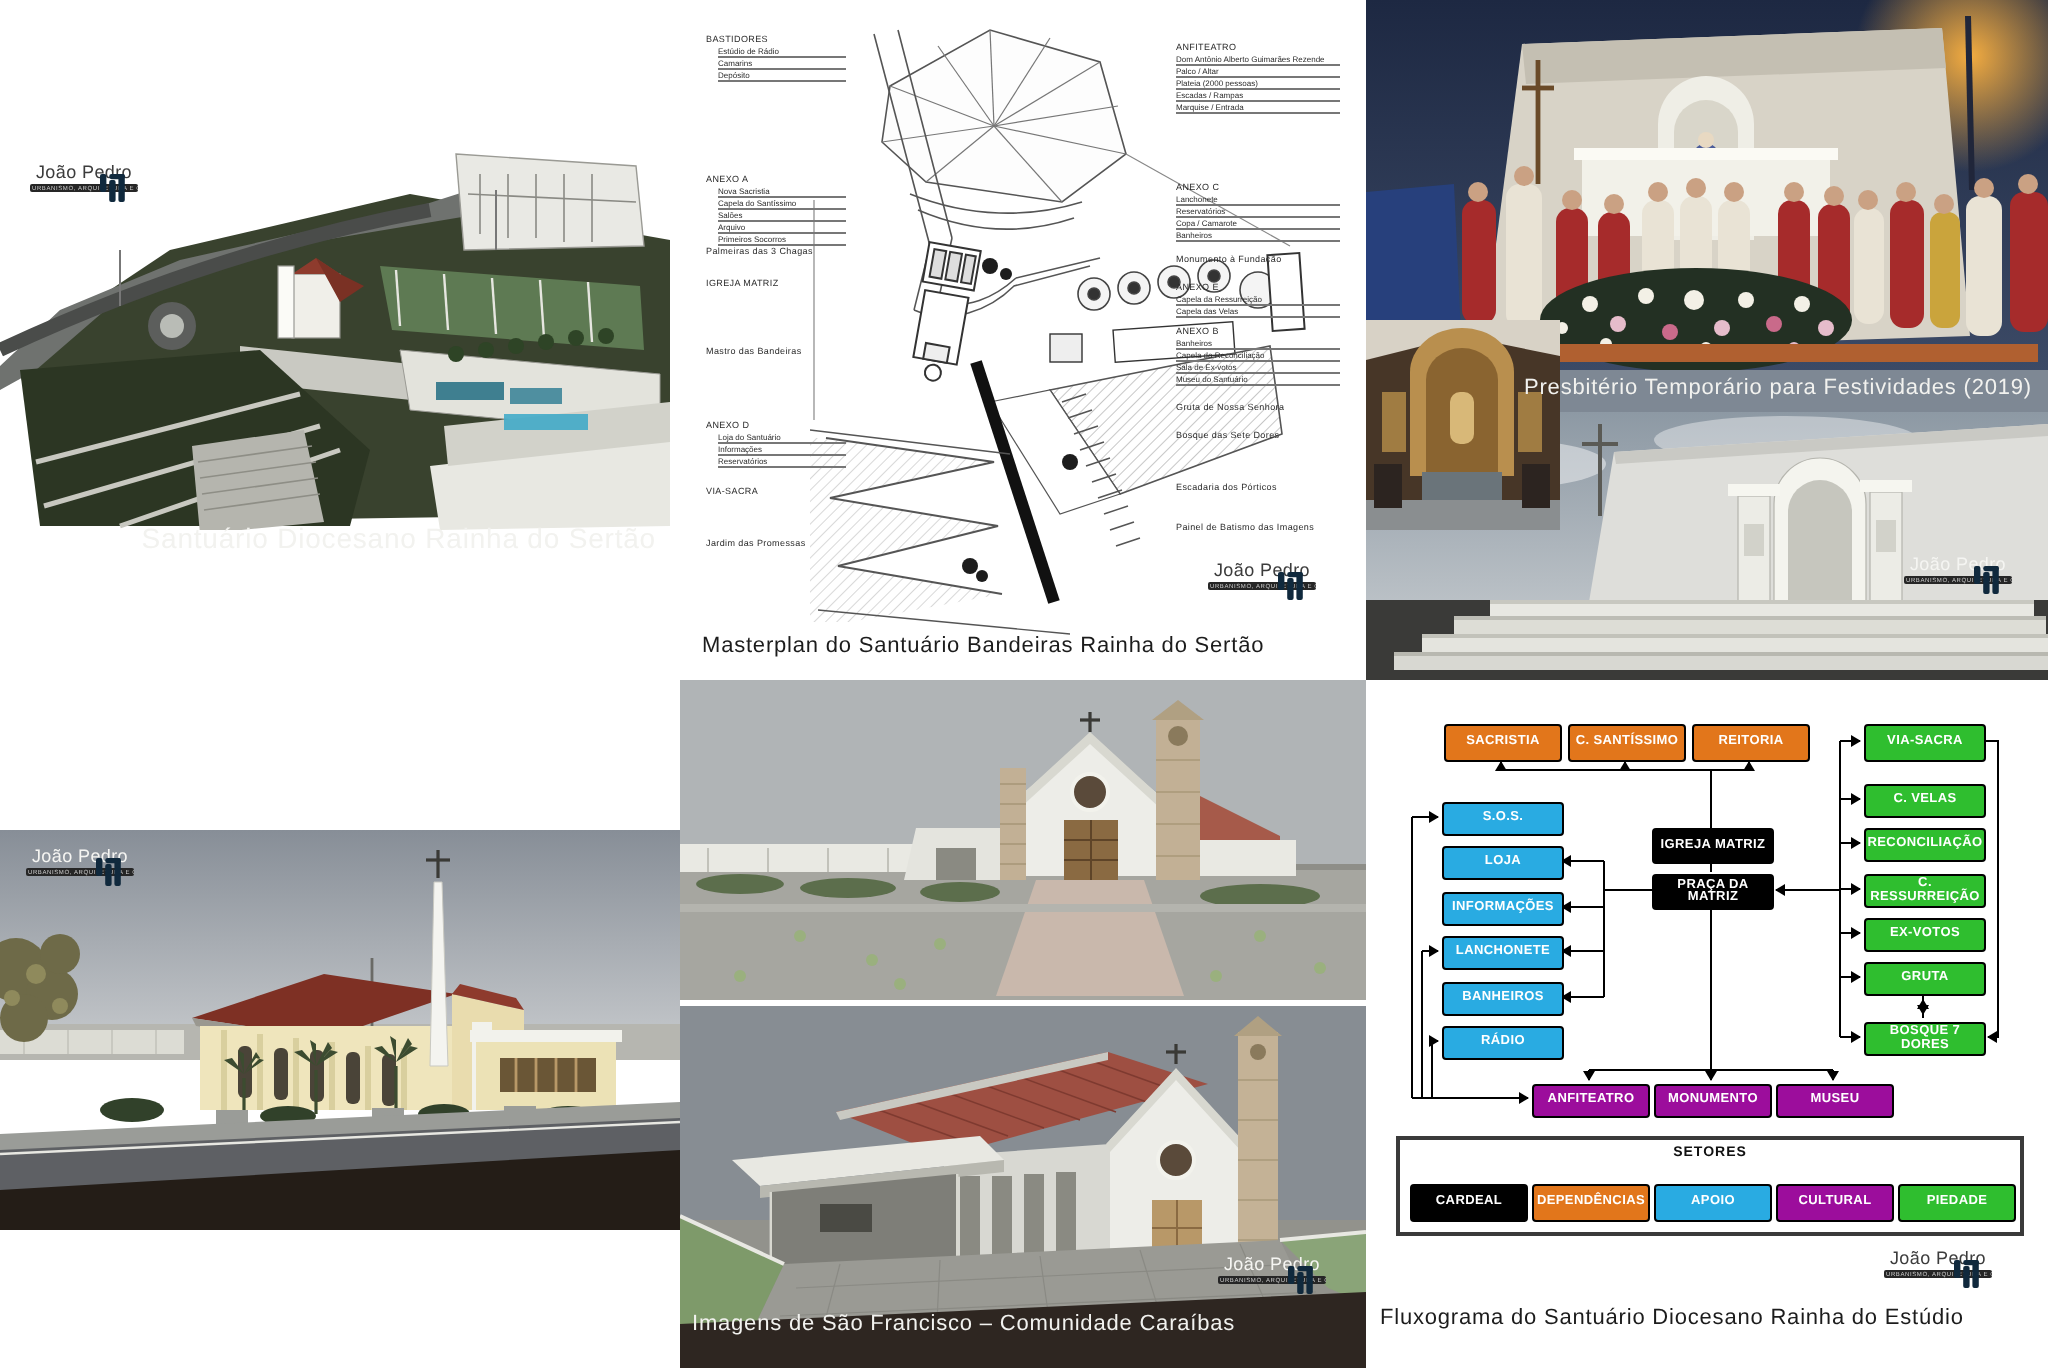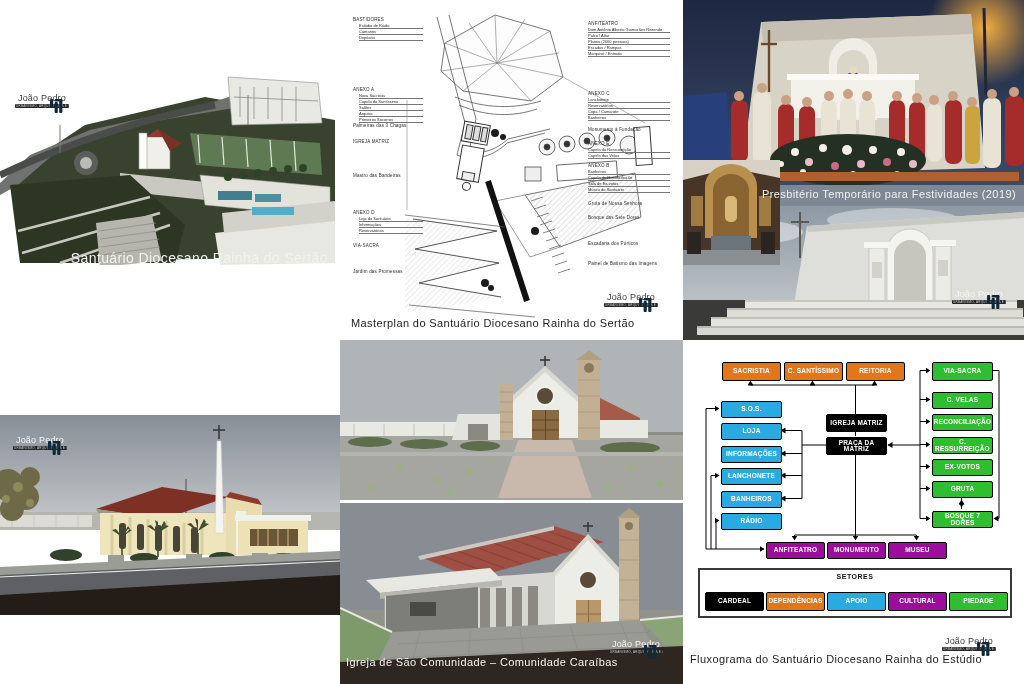--- a/index.html
+++ b/index.html
@@ -5,21 +5,21 @@
 <style>
   html,body{margin:0;padding:0;background:#fff;}
   .stage{position:relative;width:1024px;height:684px;background:#ffffff;overflow:hidden;
          font-family:"Liberation Sans",sans-serif;}
   .panel{position:absolute;}
   .cap{position:absolute;letter-spacing:.4px;white-space:nowrap;font-weight:400;}
   .cap.light{color:#f2f2ef;}
   .cap.dark{color:#1c1c1c;}
 
   
-  .jp{position:absolute;width:56px;text-align:center;margin-top:12px;}
+  .jp{position:absolute;width:56px;text-align:center;}
   .jp .jp-ico{width:28px;height:28px;margin:0 auto;border-radius:7px;background:#29a9e0;position:relative;}
   .jp .jp-ico svg{position:absolute;left:0;top:0;}
   .jp .jp-name{display:block;font-size:9px;margin-top:1px;letter-spacing:.2px;}
   .jp.dark .jp-name{color:#3c3c3c;}
   .jp.light .jp-name{color:#f5f5f2;}
   .jp .jp-tag{display:block;margin:1px auto 0;background:#262626;color:#cfcfcf;
               font-size:3px;line-height:4px;padding:0 1px;border-radius:1px;letter-spacing:.3px;white-space:nowrap;overflow:hidden;width:52px;}
 
   
   .fc-box{position:absolute;border:1px solid #000;border-radius:2px;color:#fff;
@@ -101,21 +101,21 @@
           <line x1="100" y1="214" x2="158" y2="206"></line>
         <line x1="101" y1="222" x2="159" y2="214"></line>
           <line x1="102" y1="230" x2="160" y2="222"></line>
       </g>
       <polygon points="215,208 335,194 335,238 220,240" fill="#e8e8e2"></polygon>
       <polygon points="222,188 335,176 335,196 224,208" fill="#d2d2ca"></polygon>
       <rect x="252" y="182" width="42" height="8" fill="#3aa8c8" opacity=".85"></rect>
       <line x1="248" y1="100" x2="248" y2="70" stroke="#777" stroke-width="1"></line>
       <line x1="60" y1="128" x2="60" y2="100" stroke="#777" stroke-width="1"></line>
     </svg>
-    <div class="cap light" style="right:12px;top:225px;font-size:14px;">Santuário Diocesano Rainha do Sertão</div>
+    <div class="cap light" style="right:12px;top:236px;font-size:14px;">Santuário Diocesano Rainha do Sertão</div>
     <div class="jp dark" style="left:14px;top:55px;">
       <span class="jp-ico">
         <svg width="28" height="28" viewBox="0 0 28 28">
             <g fill="#10293d">
           <rect x="8" y="7" width="3.2" height="9" rx="1"></rect>
               <rect x="12.6" y="10" width="3.2" height="11" rx="1"></rect>
           <rect x="17.2" y="7" width="3.2" height="14" rx="1"></rect>
               <rect x="12.6" y="7" width="7.8" height="2.6" rx="1.2"></rect>
         </g>
           </svg>
@@ -301,21 +301,21 @@
           <div class="mp-title">Bosque das Sete Dores</div>
         </div>
         <div class="mp-group" style="top: 236px;">
           <div class="mp-title">Escadaria dos Pórticos</div>
         </div>
         <div class="mp-group" style="top: 256px;">
           <div class="mp-title">Painel de Batismo das Imagens</div>
         </div>
       </div>
 
-    <div class="cap dark" style="left:6px;top:312px;font-size:11px;">Masterplan do Santuário Diocesano Rainha do Sertão</div>
+    <div class="cap dark" style="left:6px;top:312px;font-size:11px;">Masterplan do Santuário Bandeiras Rainha do Sertão</div>
     <div class="jp dark" style="left:258px;top:274px;">
       <span class="jp-ico">
         <svg width="28" height="28" viewBox="0 0 28 28">
             <g fill="#10293d">
           <rect x="8" y="7" width="3.2" height="9" rx="1"></rect>
               <rect x="12.6" y="10" width="3.2" height="11" rx="1"></rect>
           <rect x="17.2" y="7" width="3.2" height="14" rx="1"></rect>
               <rect x="12.6" y="7" width="7.8" height="2.6" rx="1.2"></rect>
         </g>
           </svg>
@@ -718,21 +718,21 @@
           <line x1="280" y1="282" x2="300" y2="328"></line>
         <line x1="58" y1="304" x2="310" y2="292"></line>
           <line x1="50" y1="318" x2="318" y2="306"></line>
       </g>
       <polygon points="0,268 52,292 34,330 0,322" fill="#7e9a6a"></polygon>
       <polygon points="300,280 343,276 343,312 324,304" fill="#8aa478"></polygon>
       <line x1="0" y1="268" x2="52" y2="292" stroke="#e8e8e2" stroke-width="2"></line>
       <line x1="300" y1="280" x2="343" y2="276" stroke="#e8e8e2" stroke-width="2"></line>
       <polygon points="0,322 343,306 343,344 0,344" fill="#2e2621"></polygon>
     </svg>
-    <div class="cap light" style="left:6px;top:316px;font-size:11px;">Igreja de São Comunidade – Comunidade Caraíbas</div>
+    <div class="cap light" style="left:6px;top:316px;font-size:11px;">Imagens de São Francisco – Comunidade Caraíbas</div>
     <div class="jp light" style="left:268px;top:286px;">
       <span class="jp-ico">
         <svg width="28" height="28" viewBox="0 0 28 28">
             <g fill="#10293d">
           <rect x="8" y="7" width="3.2" height="9" rx="1"></rect>
               <rect x="12.6" y="10" width="3.2" height="11" rx="1"></rect>
           <rect x="17.2" y="7" width="3.2" height="14" rx="1"></rect>
               <rect x="12.6" y="7" width="7.8" height="2.6" rx="1.2"></rect>
         </g>
           </svg>

